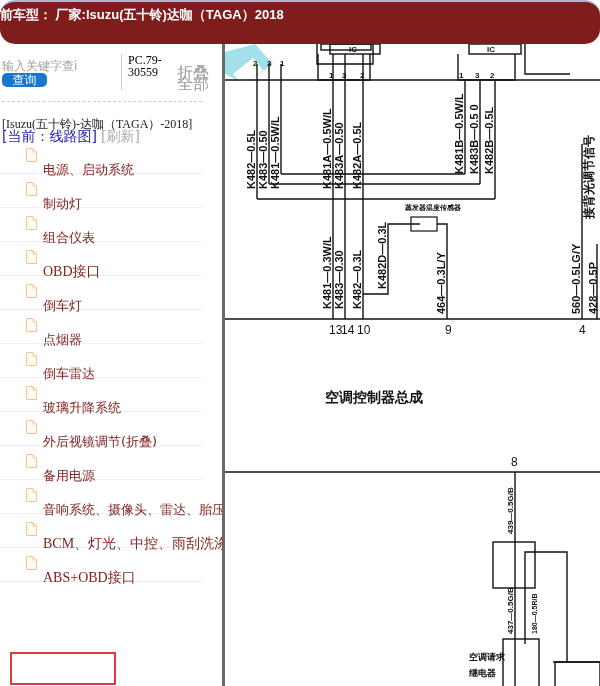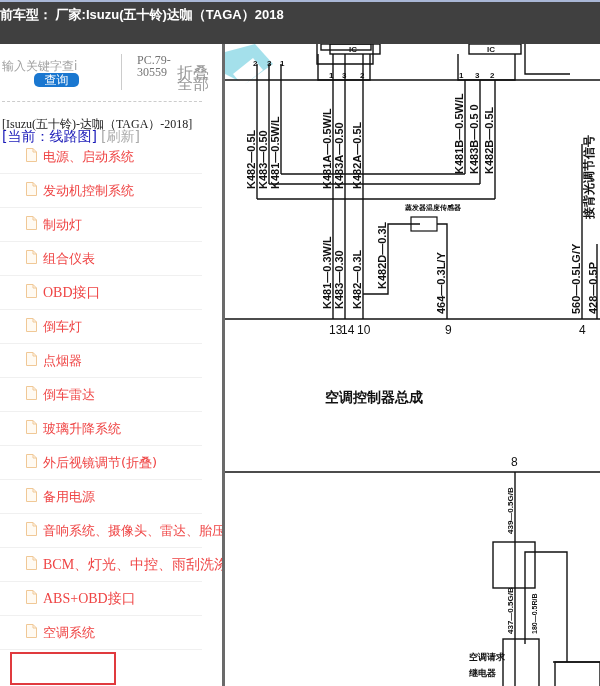--- a/index.html
+++ b/index.html
@@ -1,33 +1,33 @@
 <!DOCTYPE html>
 <html><head>
 <meta charset="utf-8">
 <style>
   html, body { margin:0; padding:0; }
   body { width:600px; height:686px; overflow:hidden; background:#ffffff; position:relative; font-family:"DejaVu Sans","Liberation Sans",sans-serif; }
-  .titlebar { position:absolute; left:0; top:0; width:600px; height:44px; background:#404040; border-top:2px solid #a9b7d6; box-sizing:border-box; }
+  .titlebar { position:absolute; left:0; top:0; width:600px; height:44px; background:#7f1d1d; border-top:2px solid #a9b7d6; box-sizing:border-box;border-radius:15px; }
   .titlebar .title { position:absolute; left:0; top:4px; color:#ffffff; font-size:13px; font-weight:bold; white-space:nowrap; font-family:"Liberation Sans","DejaVu Sans",sans-serif; }
   .sidebar { position:absolute; left:0; top:44px; width:222px; height:642px; background:#ffffff; overflow:hidden; }
   .search-input { position:absolute; left:2px; top:14px; width:112px; height:16px; border:none; outline:none; font-size:12px; color:#999; padding:0; background:transparent; font-family:"DejaVu Sans",sans-serif; }
   .search-input::placeholder { color:#a0a0a0; }
-  .query-btn { position:absolute; left:2px; top:29px; width:45px; height:14px; background:#1a77d0; color:#fff; border-radius:5px; font-size:12px; line-height:14px; text-align:center; border:none; padding:0; font-family:"DejaVu Sans",sans-serif;margin-left:32px; }
-  .pc-code { position:absolute; left:121px; top:10px; width:40px; font-family:"Liberation Serif","DejaVu Serif",serif; font-size:12px; line-height:12px; color:#737373; border-left:1px solid #ccc; padding-left:15px; height:36px; }
+  .query-btn { position:absolute; left:2px; top:29px; width:45px; height:14px; background:#1a77d0; color:#fff; border-radius:5px; font-size:12px; line-height:14px; text-align:center; border:none; padding:0; font-family:"DejaVu Sans",sans-serif; }
+  .pc-code { position:absolute; left:121px; top:10px; width:40px; font-family:"Liberation Serif","DejaVu Serif",serif; font-size:12px; line-height:12px; color:#000000; border-left:1px solid #ccc; padding-left:6px; height:36px; }
   .collapse-all { position:absolute; left:177px; top:23px; width:40px; font-size:16px; line-height:11px; color:#999; }
   .dash-sep { position:absolute; left:2px; top:57px; width:200px; border-top:1px dashed #ccc; }
   .model-line { position:absolute; left:2px; top:72px; font-family:Liberation Serif, serif; font-size:12px; color:#222; white-space:nowrap; }
   .current-line { position:absolute; left:2px; top:84px; font-size:14px; white-space:nowrap; }
   .current-line .cur { color:#1a1ab8; }
   .current-line .refresh { color:#aaa; margin-left:4px; }
   .tree { position:absolute; left:0; top:96px; width:222px; }
   .tree-item { position:relative; height:34px; border-bottom:1px solid #f0f0f0; width:202px; box-sizing:border-box; }
   .tree-item .doc-icon { position:absolute; left:26px; top:8px; width:11px; height:14px; }
-  .tree-item .label { position:absolute; left:43px; top:8px; font-size:13px; color:#ef4444; white-space:nowrap; font-family:"DejaVu Sans",sans-serif; }
+  .tree-item .label { position:absolute; left:43px; top:21px; font-size:13px; color:#7f1d1d; white-space:nowrap; font-family:"DejaVu Sans",sans-serif; }
   .tree-item .label.serif { font-family:"Liberation Serif","DejaVu Serif",serif; font-size:14px; }
   .highlight-box { position:absolute; left:10px; top:652px; width:106px; height:33px; border:2px solid #e03a3e; box-sizing:border-box; }
   .vsplit { position:absolute; left:222px; top:44px; width:3px; height:642px; background:#6a6a6a; }
   .diagram { position:absolute; left:225px; top:44px; width:375px; height:642px; background:#ffffff; overflow:hidden; }
   .diagram svg { position:absolute; left:0; top:0; }
 </style>
 </head>
 <body>
 
 <div class="titlebar">
@@ -51,27 +51,20 @@
           <path d="M0.5 0.5 H7 L10.5 4 V13.5 H0.5 Z" fill="#fffaf2" stroke="#f0c896" stroke-width="1"></path>
           <path d="M7 0.5 V4 H10.5" fill="none" stroke="#f0c896" stroke-width="1"></path>
         </svg>
       <span class="label">电源、启动系统</span>
     </div>
     <div class="tree-item">
       <svg class="doc-icon" viewBox="0 0 11 14">
           <path d="M0.5 0.5 H7 L10.5 4 V13.5 H0.5 Z" fill="#fffaf2" stroke="#f0c896" stroke-width="1"></path>
           <path d="M7 0.5 V4 H10.5" fill="none" stroke="#f0c896" stroke-width="1"></path>
         </svg>
-      <span class="label">发动机控制系统</span>
-    </div>
-    <div class="tree-item">
-      <svg class="doc-icon" viewBox="0 0 11 14">
-          <path d="M0.5 0.5 H7 L10.5 4 V13.5 H0.5 Z" fill="#fffaf2" stroke="#f0c896" stroke-width="1"></path>
-          <path d="M7 0.5 V4 H10.5" fill="none" stroke="#f0c896" stroke-width="1"></path>
-        </svg>
       <span class="label">制动灯</span>
     </div>
     <div class="tree-item">
       <svg class="doc-icon" viewBox="0 0 11 14">
           <path d="M0.5 0.5 H7 L10.5 4 V13.5 H0.5 Z" fill="#fffaf2" stroke="#f0c896" stroke-width="1"></path>
           <path d="M7 0.5 V4 H10.5" fill="none" stroke="#f0c896" stroke-width="1"></path>
         </svg>
       <span class="label">组合仪表</span>
     </div>
     <div class="tree-item">
@@ -136,27 +129,20 @@
           <path d="M7 0.5 V4 H10.5" fill="none" stroke="#f0c896" stroke-width="1"></path>
         </svg>
       <span class="label serif">BCM、灯光、中控、雨刮洗涤</span>
     </div>
     <div class="tree-item">
       <svg class="doc-icon" viewBox="0 0 11 14">
           <path d="M0.5 0.5 H7 L10.5 4 V13.5 H0.5 Z" fill="#fffaf2" stroke="#f0c896" stroke-width="1"></path>
           <path d="M7 0.5 V4 H10.5" fill="none" stroke="#f0c896" stroke-width="1"></path>
         </svg>
       <span class="label serif">ABS+OBD接口</span>
-    </div>
-    <div class="tree-item">
-      <svg class="doc-icon" viewBox="0 0 11 14">
-          <path d="M0.5 0.5 H7 L10.5 4 V13.5 H0.5 Z" fill="#fffaf2" stroke="#f0c896" stroke-width="1"></path>
-          <path d="M7 0.5 V4 H10.5" fill="none" stroke="#f0c896" stroke-width="1"></path>
-        </svg>
-      <span class="label">空调系统</span>
     </div>
   </div>
 </div>
 
 <div class="highlight-box"></div>
 
 <div class="vsplit"></div>
 
 <div class="diagram">
   <svg width="375" height="642" viewBox="0 0 375 642">

